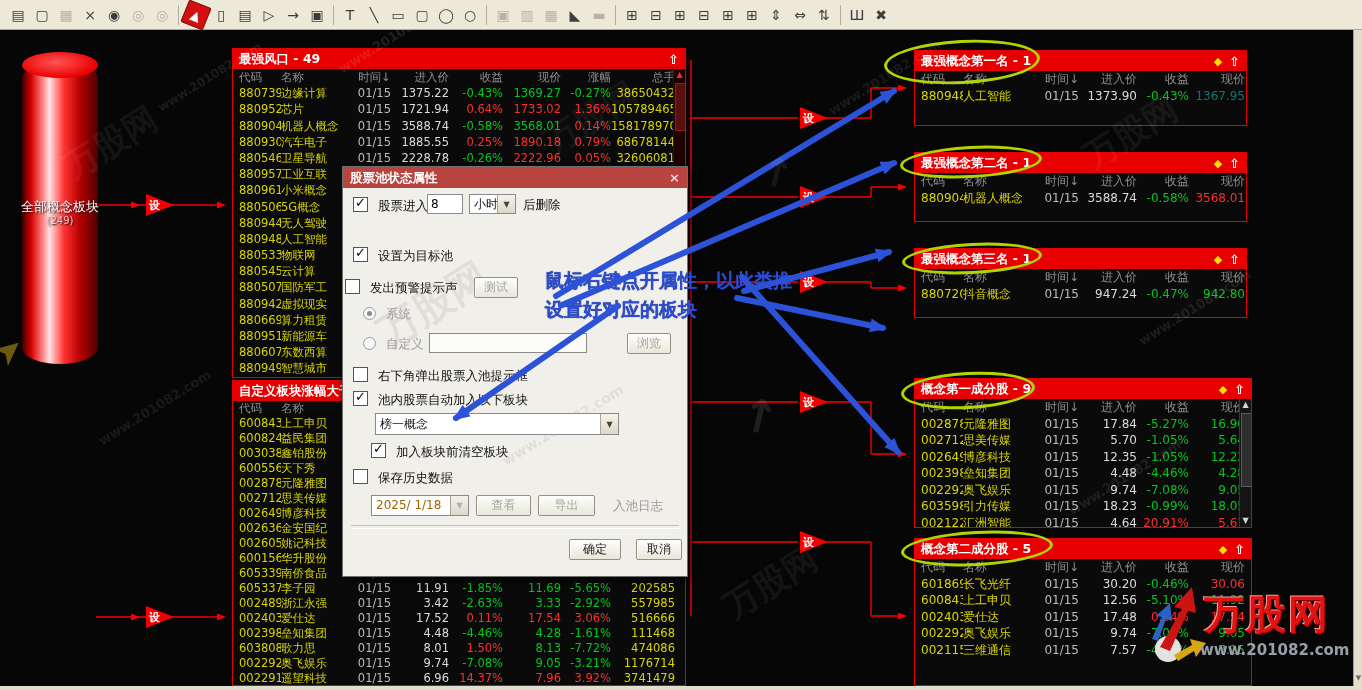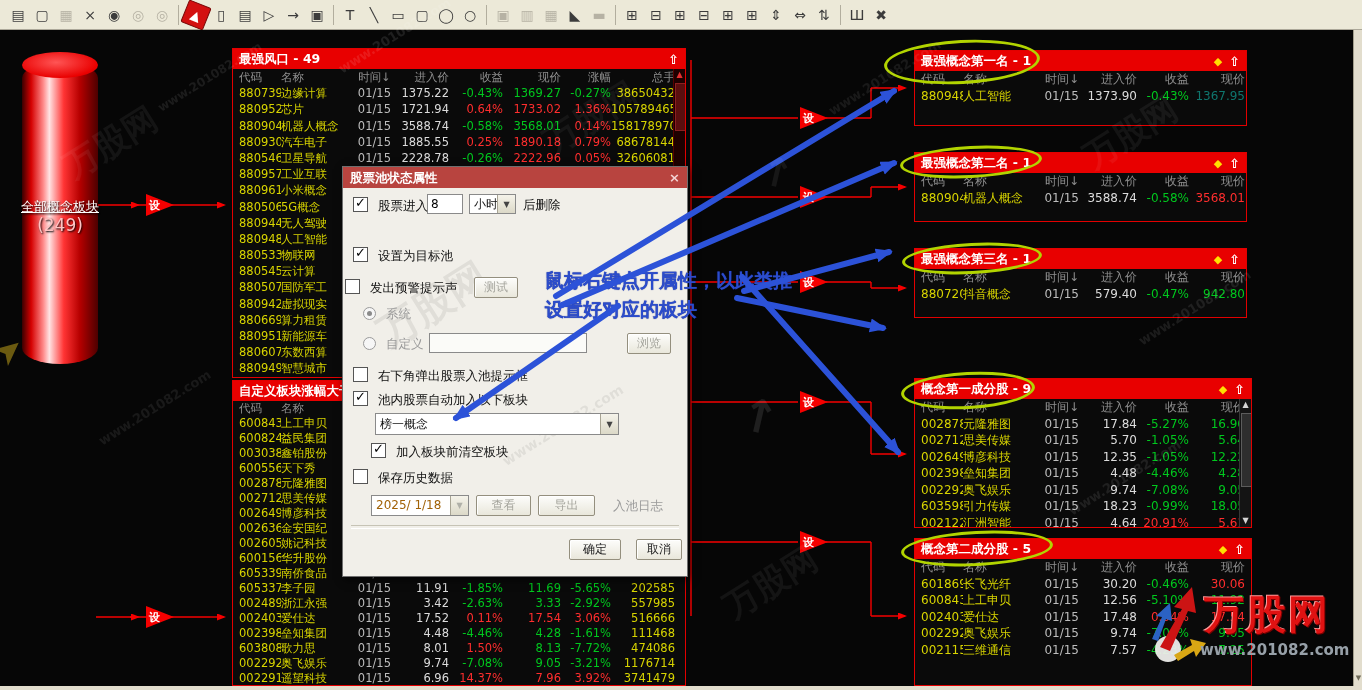--- a/index.html
+++ b/index.html
@@ -25,22 +25,22 @@
   
   .cyl{position:absolute;z-index:4;}
   .cyl .body{position:absolute;left:0;top:10px;width:100%;bottom:0;border-radius:38px/16px;}
   #cyl-red .body{background:linear-gradient(90deg,#3a0000 0%,#d40000 12%,#ff8a8a 28%,#ffe3e3 36%,#ff3434 55%,#b60000 76%,#4d0000 100%);}
   #cyl-purple .body{background:linear-gradient(90deg,#16002e 0%,#6a00d4 12%,#b07aff 28%,#ece2ff 36%,#8a33ff 55%,#5a00c8 76%,#22004a 100%);}
   .cyl .cap{position:absolute;left:0;top:0;width:100%;height:26px;border-radius:50%;}
   #cyl-red .cap{background:radial-gradient(ellipse at 45% 40%,#ff5555,#e90000 70%,#c40000);}
   #cyl-purple .cap{background:radial-gradient(ellipse at 45% 40%,#b273ff,#8220f4 70%,#6a10d8);}
   .cyl-label{position:absolute;width:120%;left:-10%;text-align:center;color:#fff;font-size:13px;
              text-shadow:1px 1px 2px #000;z-index:5;}
-  .cyl-count{position:absolute;width:100%;text-align:center;font-size:17px;z-index:5;text-shadow:1px 1px 2px #000;}
-  #cyl-red .cyl-label{top:146px;text-decoration:underline;} #cyl-red .cyl-count{top:163px;color:#ffc4c4;}
+  .cyl-count{position:absolute;width:100%;text-align:center;font-size:10px;z-index:5;text-shadow:1px 1px 2px #000;}
+  #cyl-red .cyl-label{top:146px;} #cyl-red .cyl-count{top:163px;color:#ffc4c4;}
   #cyl-purple .cyl-label{top:198px;} #cyl-purple .cyl-count{top:216px;color:#ddccff;}
 
   
   .panel{position:absolute;background:#0a0a0a;border:1px solid #e20000;box-sizing:border-box;z-index:5;overflow:hidden;}
   .ptitle{height:20px;background:#e80000;display:flex;align-items:center;padding:0 6px;}
   .ptitle-text{color:#fff;font-weight:bold;font-size:12.5px;white-space:nowrap;}
   .ticons{margin-left:auto;display:flex;gap:7px;align-items:center;}
   .diamond{color:#ffe000;font-size:11px;}
   .uparr{color:#fff;font-size:13px;font-weight:bold;}
   .thead,.trow{display:flex;padding-left:6px;white-space:nowrap;}
@@ -695,21 +695,21 @@
         <span class="cell c2" data-name="column-header">时间↓</span>
         <span class="cell c3" data-name="column-header">进入价</span>
         <span class="cell c4" data-name="column-header">收益</span>
         <span class="cell c5" data-name="column-header">现价</span>
       </div>
     <div class="tbody" data-name="table-body">
         <div class="trow" data-name="table-row">
           <span class="cell c0" data-name="cell" style="color: rgb(216, 212, 0);">880720</span>
           <span class="cell c1" data-name="cell" style="color: rgb(216, 212, 0);">抖音概念</span>
           <span class="cell c2" data-name="cell" style="color: rgb(189, 189, 189);">01/15</span>
-          <span class="cell c3" data-name="cell" style="color: rgb(220, 220, 220);">579.40</span>
+          <span class="cell c3" data-name="cell" style="color: rgb(220, 220, 220);">947.24</span>
           <span class="cell c4" data-name="cell" style="color: rgb(0, 200, 30);">-0.47%</span>
           <span class="cell c5" data-name="cell" style="color: rgb(0, 200, 30);">942.80</span>
         </div>
       </div>
   </div>
 
   <div id="panel-comp1" class="panel t6" data-name="panel-concept1-components">
     <div class="ptitle" data-name="panel-title-bar">
       <span class="ptitle-text" data-name="panel-title">概念第一成分股 - 9</span>
       <span class="ticons">

